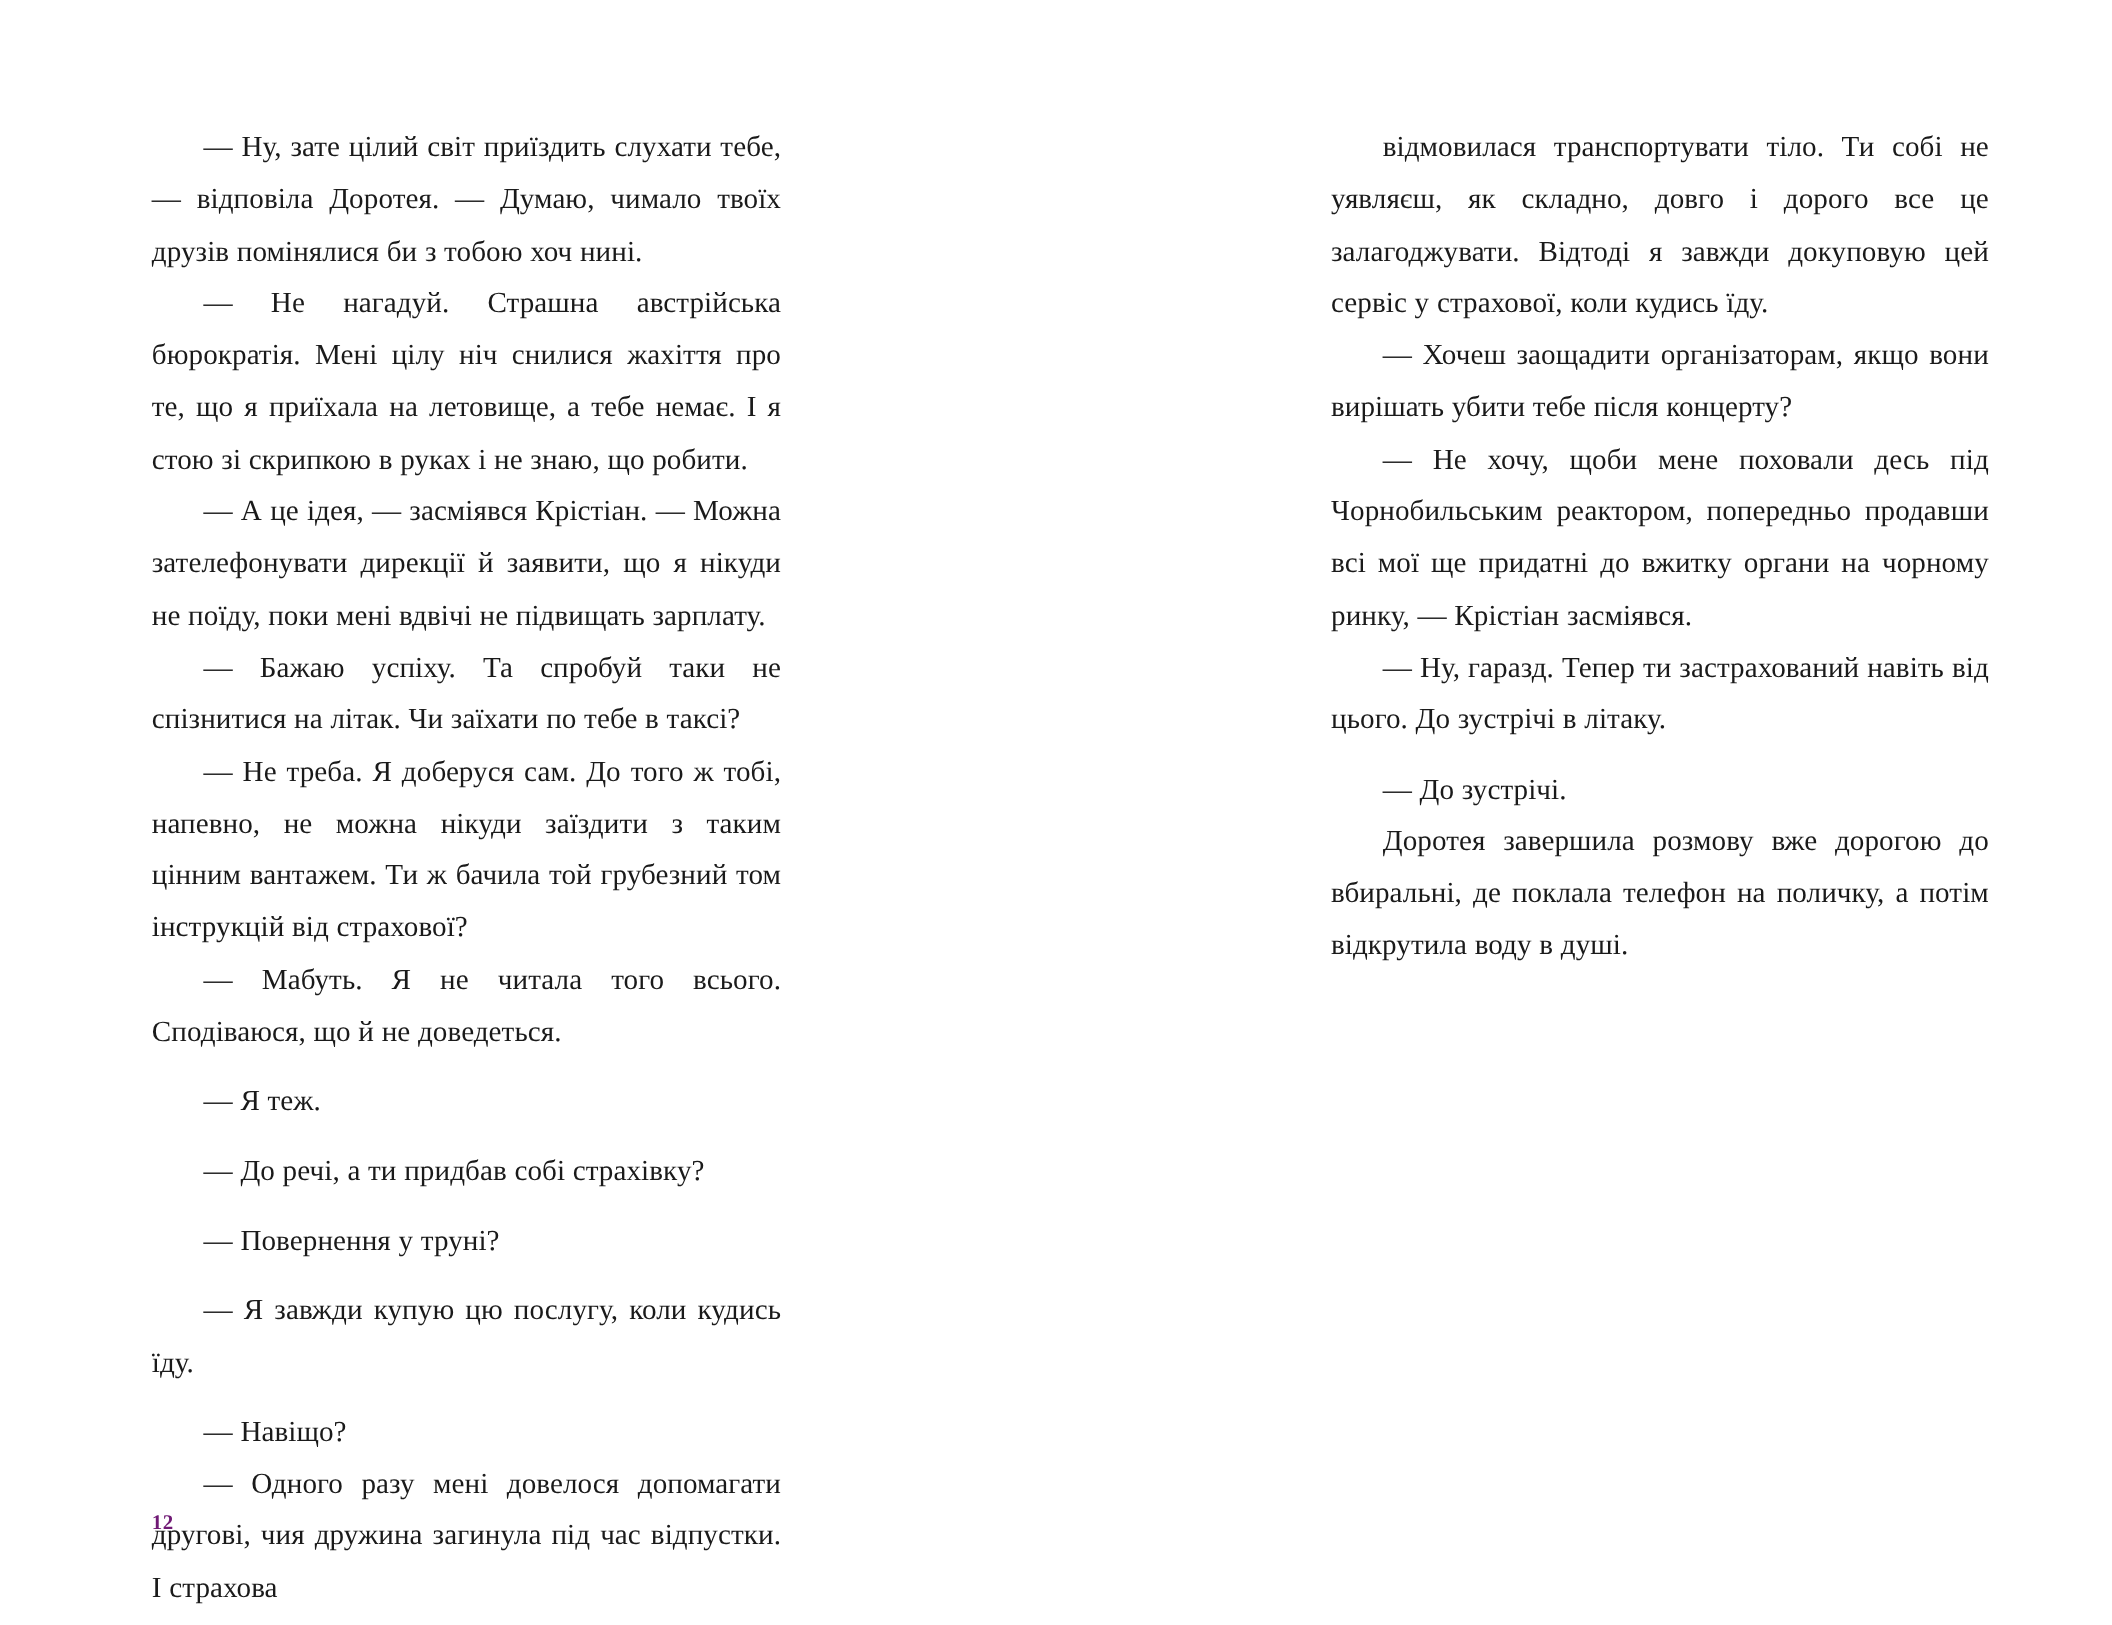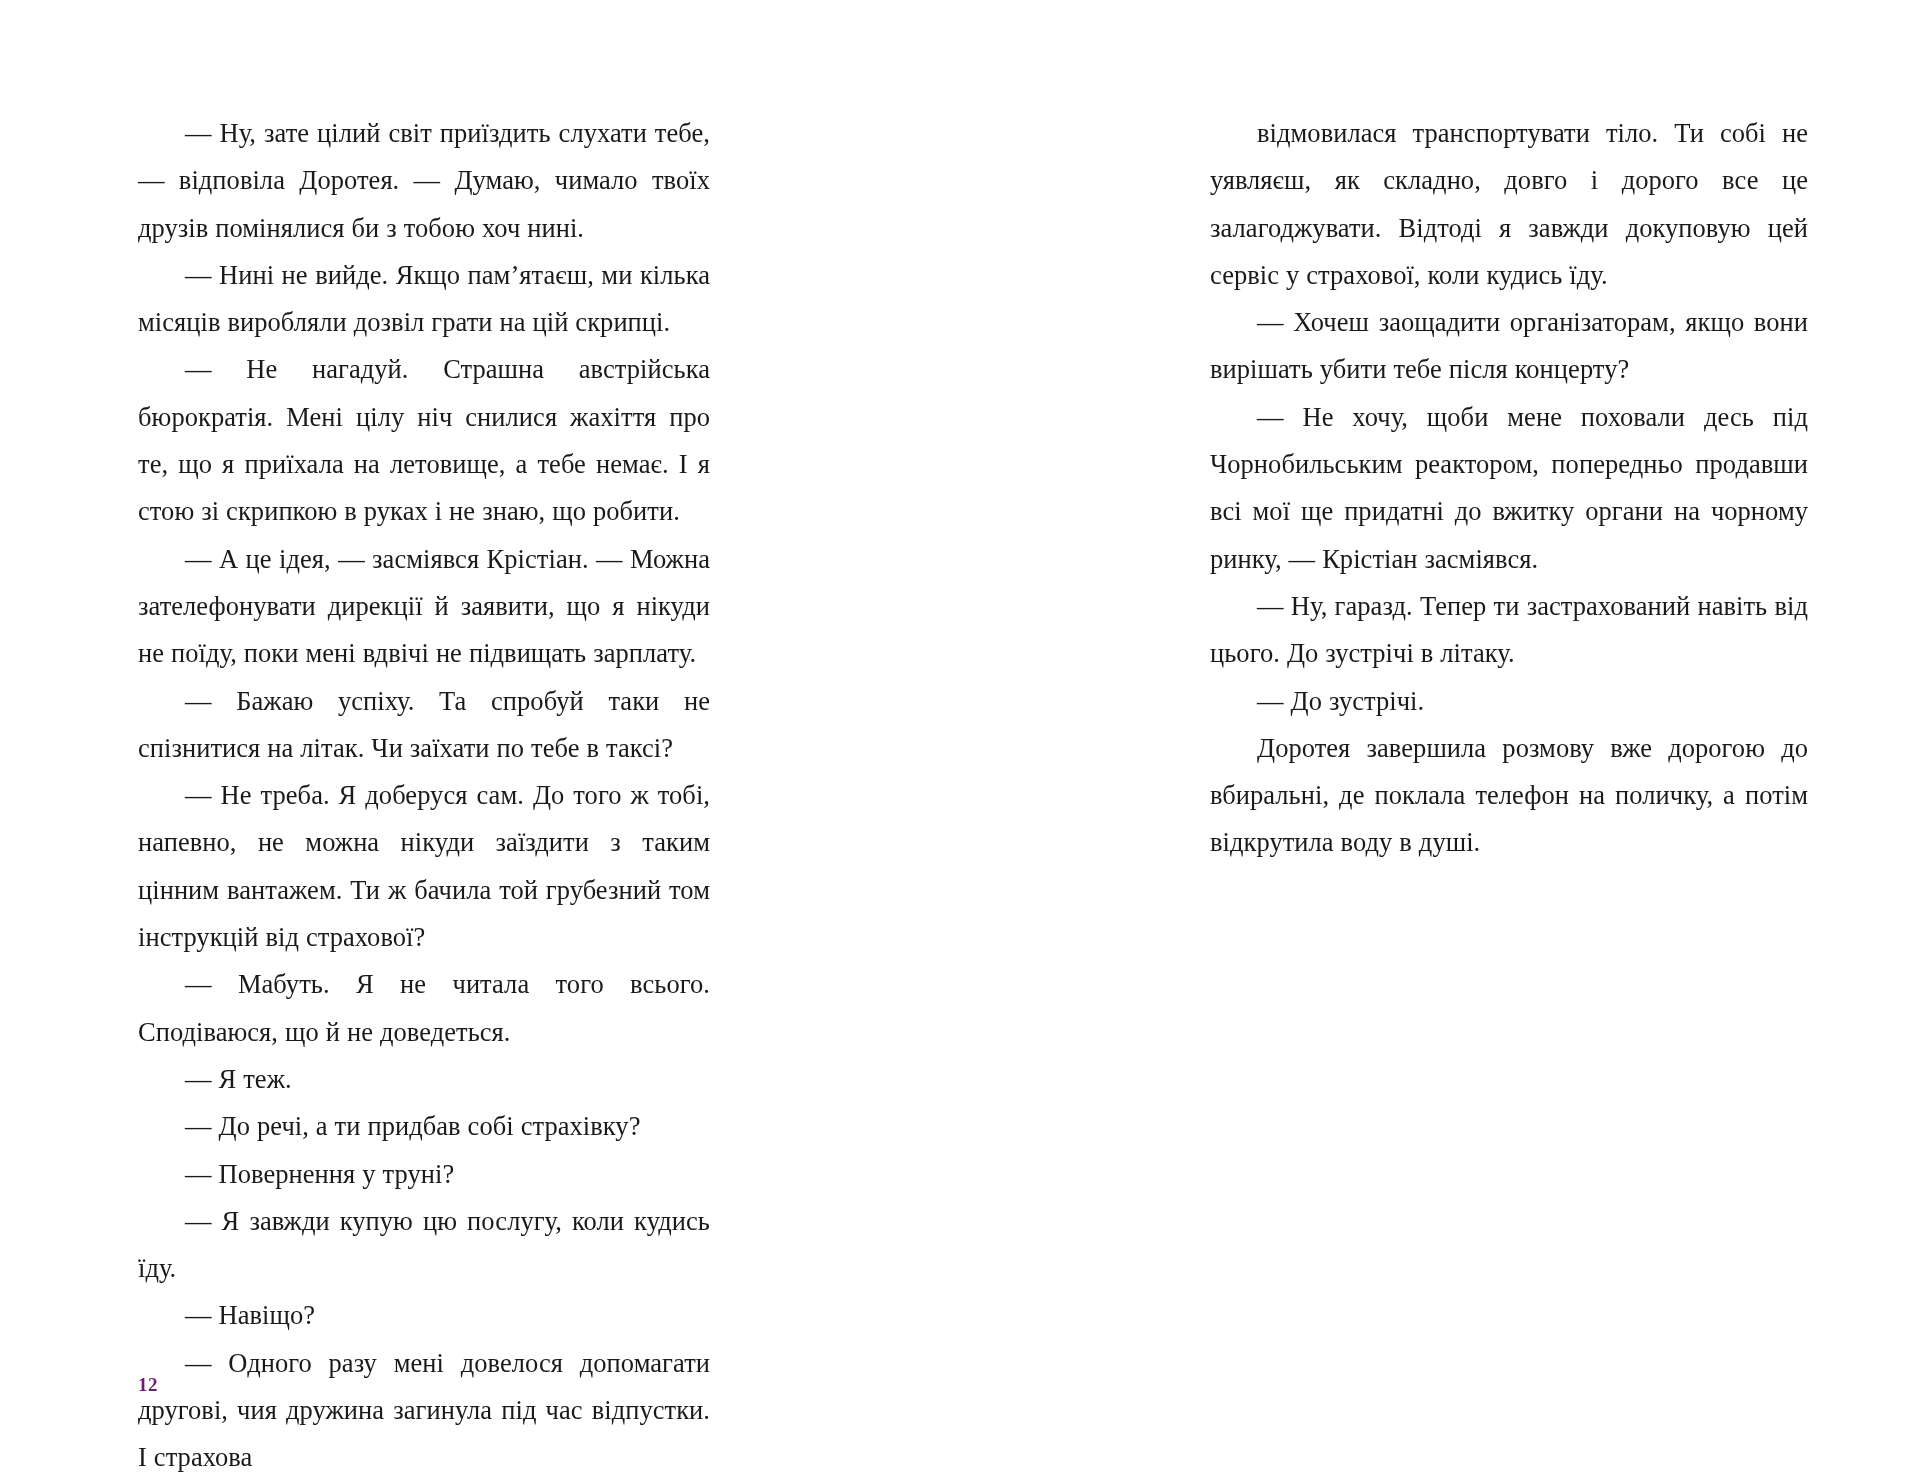--- a/index.html
+++ b/index.html
@@ -45,20 +45,21 @@
     hyphens: manual;
   }
 
   .text-block p {
     margin: 0;
     text-indent: 47px;
   }
 
   .text-block p.last-line-left {
     text-align-last: left;
+    margin-top: 16px;
   }
 
   .folio {
     position: absolute;
     font-size: 19px;
     font-weight: bold;
     letter-spacing: 0.5px;
     color: #701a75;
   }
   .folio-left {
@@ -76,21 +77,20 @@
   }
 </style>
 </head>
 <body>
 
 <div class="spread">
 
   <div class="page page-left">
     <div class="text-block">
       <p>— Ну, зате цілий світ приїздить слухати тебе, — відповіла Доротея. — Думаю, чимало твоїх друзів помінялися би з тобою хоч нині.</p>
-      <p>— Нині не вийде. Якщо пам’ятаєш, ми кілька місяців виробляли дозвіл грати на цій скрипці.</p>
       <p>— Не нагадуй. Страшна австрійська бюрократія. Мені цілу ніч снилися жахіття про те, що я приїхала на летовище, а тебе немає. І я стою зі скрипкою в руках і не знаю, що робити.</p>
       <p>— А це ідея, — засміявся Крістіан. — Можна зателефонувати дирекції й заявити, що я нікуди не поїду, поки мені вдвічі не підвищать зарплату.</p>
       <p>— Бажаю успіху. Та спробуй таки не спізнитися на літак. Чи заїхати по тебе в таксі?</p>
       <p>— Не треба. Я доберуся сам. До того ж тобі, напевно, не можна нікуди заїздити з таким цінним вантажем. Ти ж бачила той грубезний том інструкцій від страхової?</p>
       <p>— Мабуть. Я не читала того всього. Сподіваюся, що й не доведеться.</p>
       <p class="last-line-left">— Я теж.</p>
       <p class="last-line-left">— До речі, а ти придбав собі страхівку?</p>
       <p class="last-line-left">— Повернення у труні?</p>
       <p class="last-line-left">— Я завжди купую цю послугу, коли кудись їду.</p>
       <p class="last-line-left">— Навіщо?</p>

